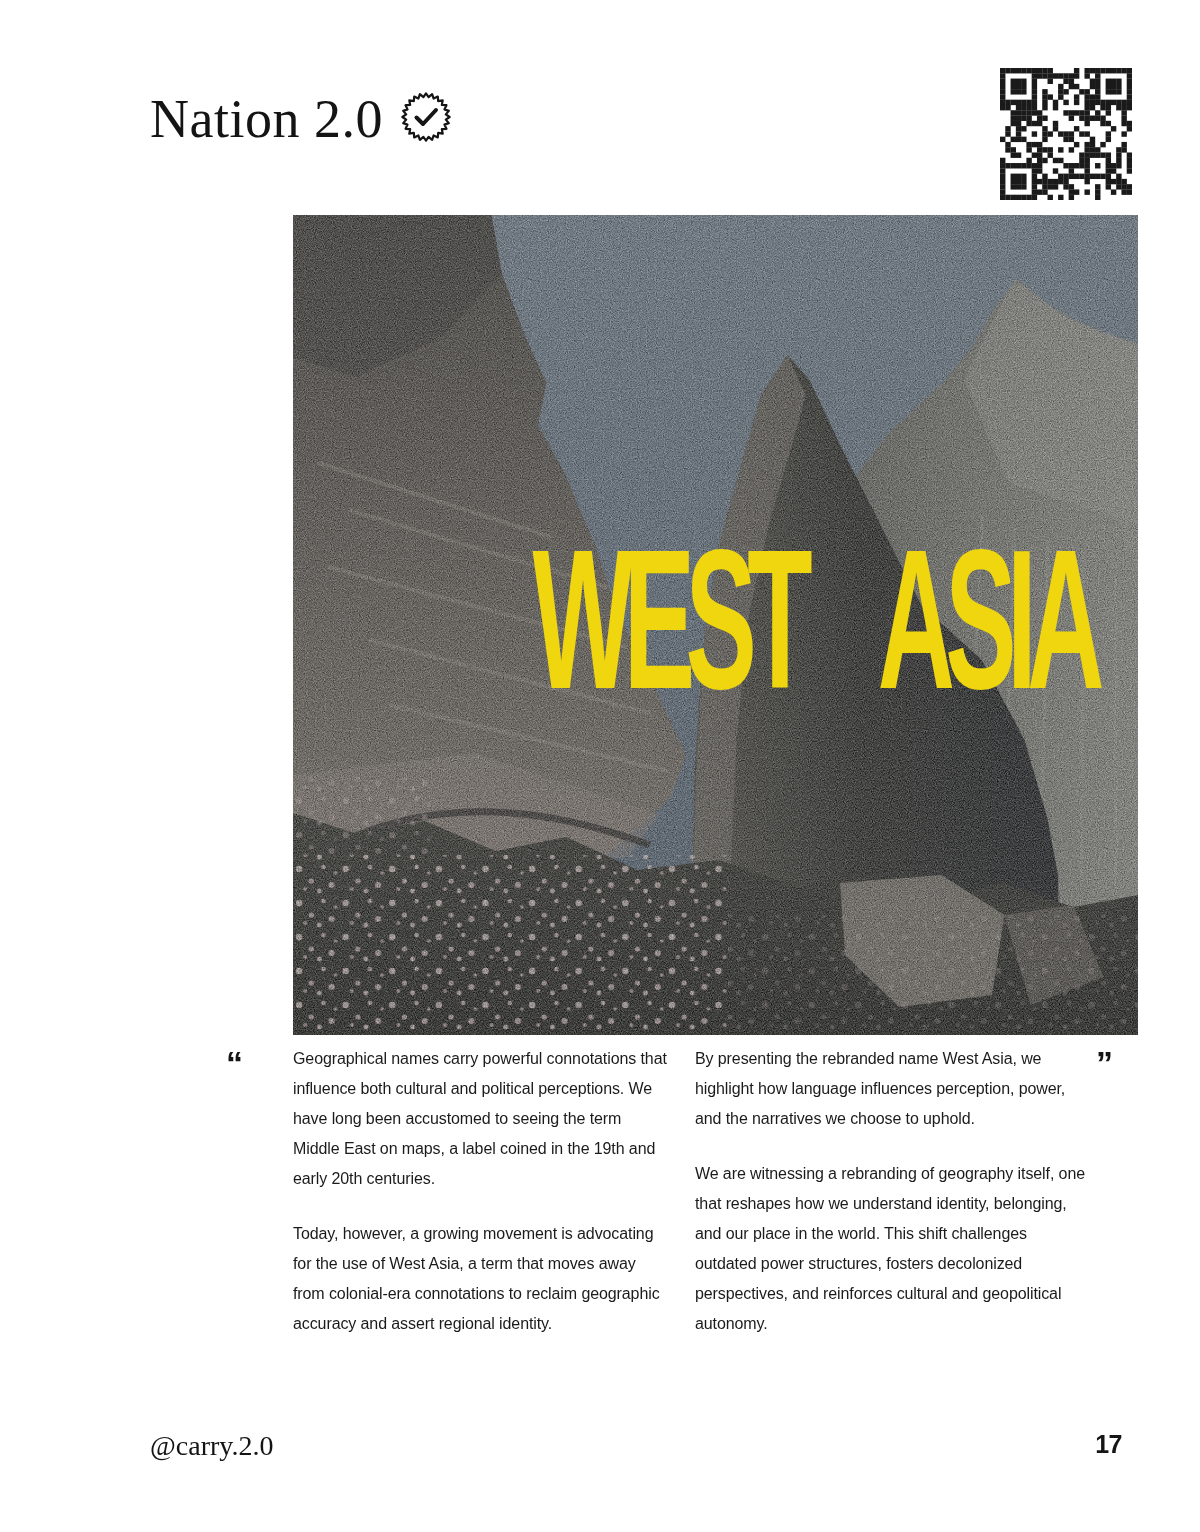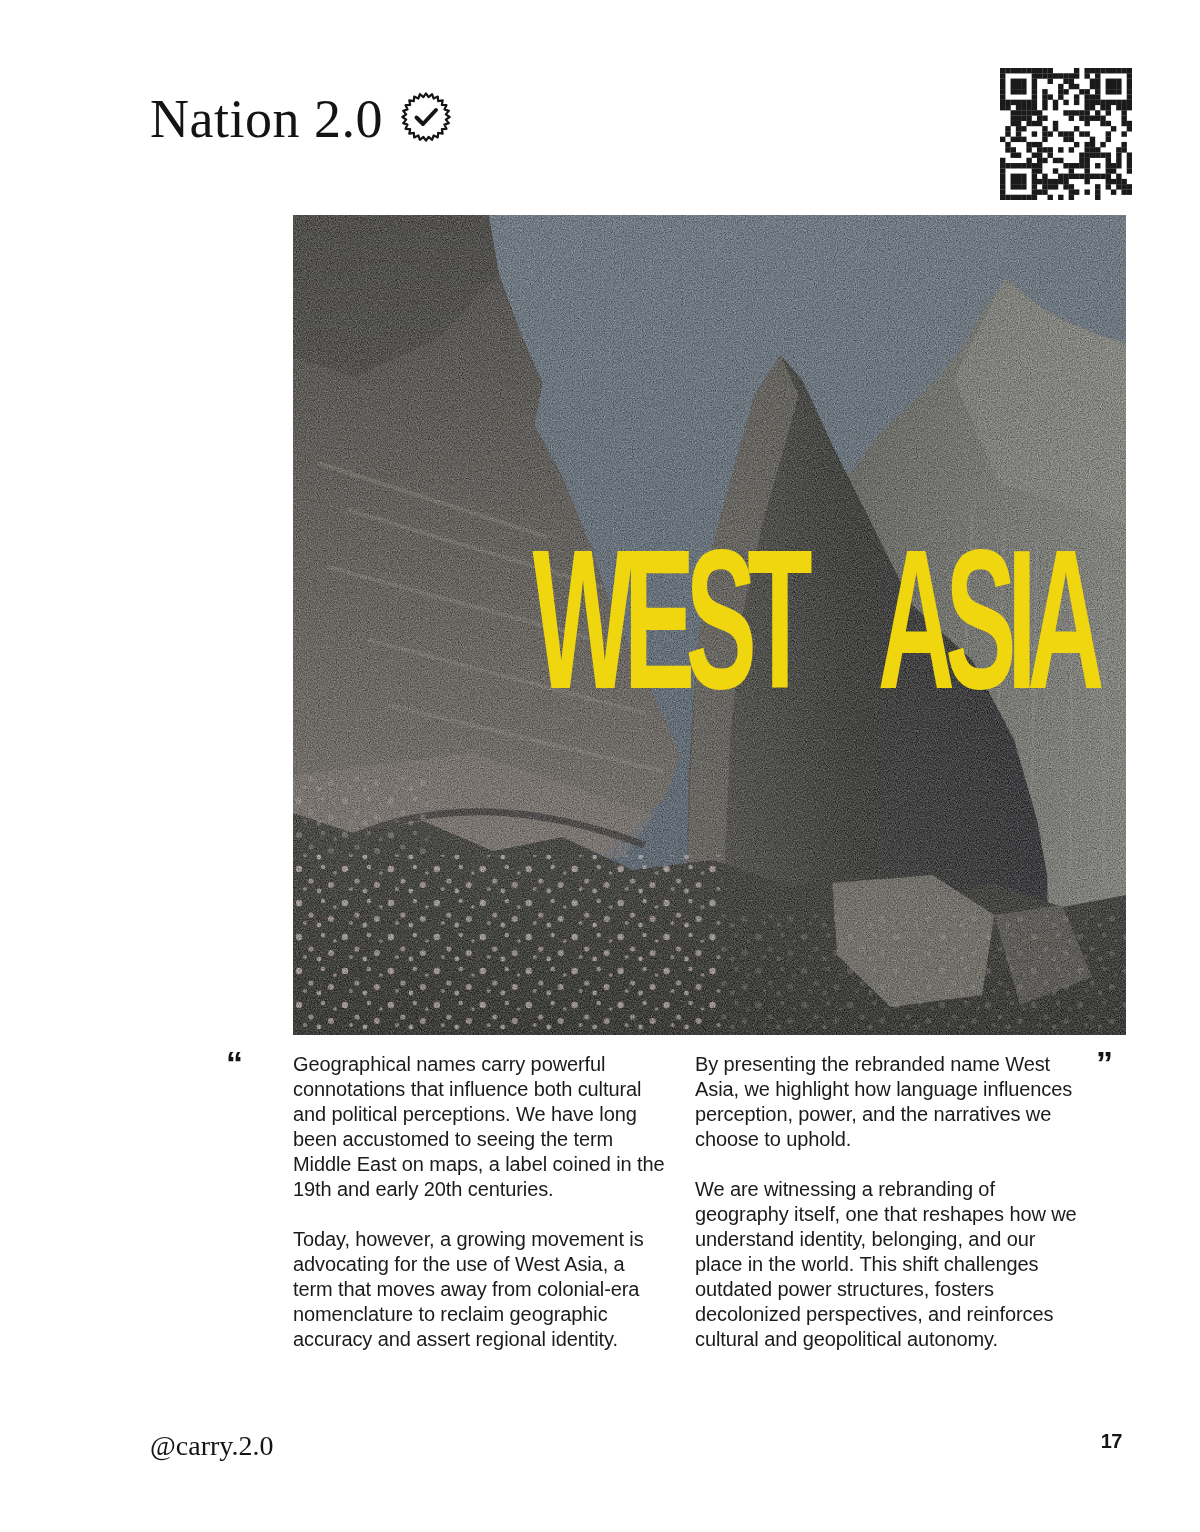--- a/index.html
+++ b/index.html
@@ -26,20 +26,21 @@
   
   .qr{
     position:absolute;left:1000px;top:68px;
     width:132px;height:132px;
   }
   
   .hero{
     position:absolute;left:293px;top:215px;
     width:833px;height:820px;overflow:hidden;
     background:#5d6d7e;
+    padding-left:12px;
   }
   .hero svg.scene{position:absolute;inset:0;width:100%;height:100%;display:block;}
   .headline{
     position:absolute;left:0;right:0;top:306px;
     text-align:center;white-space:nowrap;
     line-height:1;pointer-events:none;
   }
   .headline span{
     display:inline-block;
     font-family:"Liberation Sans",sans-serif;
@@ -54,35 +55,35 @@
   
   .qmark{
     position:absolute;
     font-weight:700;font-size:34px;line-height:1;
     letter-spacing:-2px;color:#151515;
   }
   .qmark.open{left:226px;top:1046px;}
   .qmark.close{left:1096px;top:1046px;}
   .col{position:absolute;top:1044px;}
   .col p{
-    margin:8px 0 25px 0;
-    font-size:20px;line-height:25px;
+    margin:0 0 25px 0;
+    font-size:16px;line-height:30px;
     letter-spacing:-0.1px;color:#1b1b1b;
   }
   .col.c1{left:293px;width:376px;}
   .col.c2{left:695px;width:390px;}
   
   .handle{
     position:absolute;left:150px;top:1430px;
     font-family:"Liberation Serif",serif;
     font-size:28px;color:#141414;text-decoration:none;
   }
   .pagenum{
     position:absolute;right:78px;top:1430px;
-    font-size:20px;font-weight:700;letter-spacing:-0.5px;color:#151515;
+    font-size:25px;font-weight:700;letter-spacing:-0.5px;color:#151515;
   }
 </style>
 </head>
 <body>
 
 <div class="page">
 
   <header class="masthead">
     <div class="brand">Nation 2.0</div>
     <svg class="badge" id="seal-svg" viewBox="0 0 50 50">
@@ -513,21 +514,21 @@
     <div class="headline">
       <span>WEST ASIA</span>
     </div>
   </figure>
 
   <div class="qmark open">“</div>
   <div class="qmark close">”</div>
 
   <section class="col c1">
     <p>Geographical names carry powerful connotations that influence both cultural and political perceptions. We have long been accustomed to seeing the term Middle East on maps, a label coined in the 19th and early 20th centuries.</p>
-    <p>Today, however, a growing movement is advocating for the use of West Asia, a term that moves away from colonial-era nomenclature to reclaim geographic accuracy and assert regional identity.</p>
+    <p>Today, however, a growing movement is advocating for the use of West Asia, a term that moves away from colonial-era connotations to reclaim geographic accuracy and assert regional identity.</p>
   </section>
 
   <section class="col c2">
     <p>By presenting the rebranded name West Asia, we highlight how language influences perception, power, and the narratives we choose to uphold.</p>
     <p>We are witnessing a rebranding of geography itself, one that reshapes how we understand identity, belonging, and our place in the world. This shift challenges outdated power structures, fosters decolonized perspectives, and reinforces cultural and geopolitical autonomy.</p>
   </section>
 
   <a class="handle" href="#">@carry.2.0</a>
   <div class="pagenum">17</div>
 

